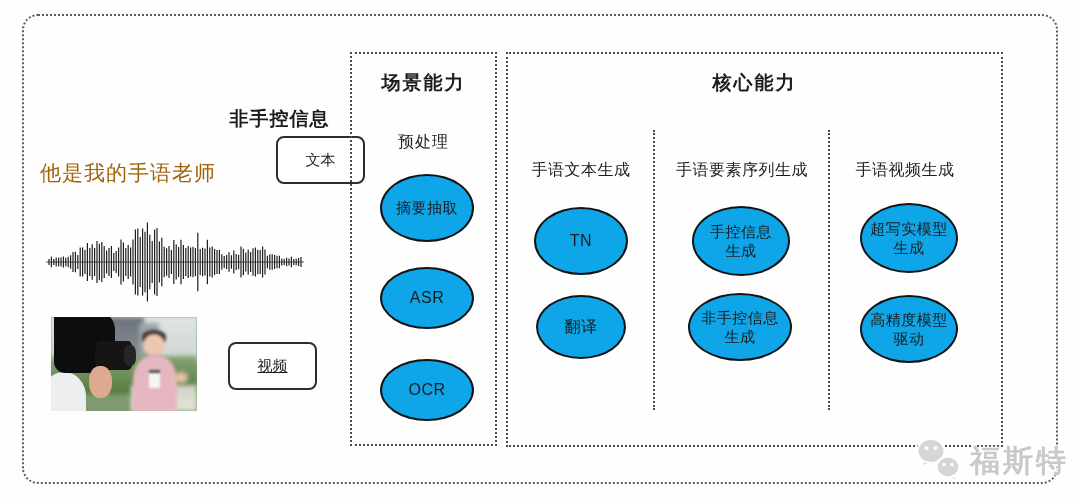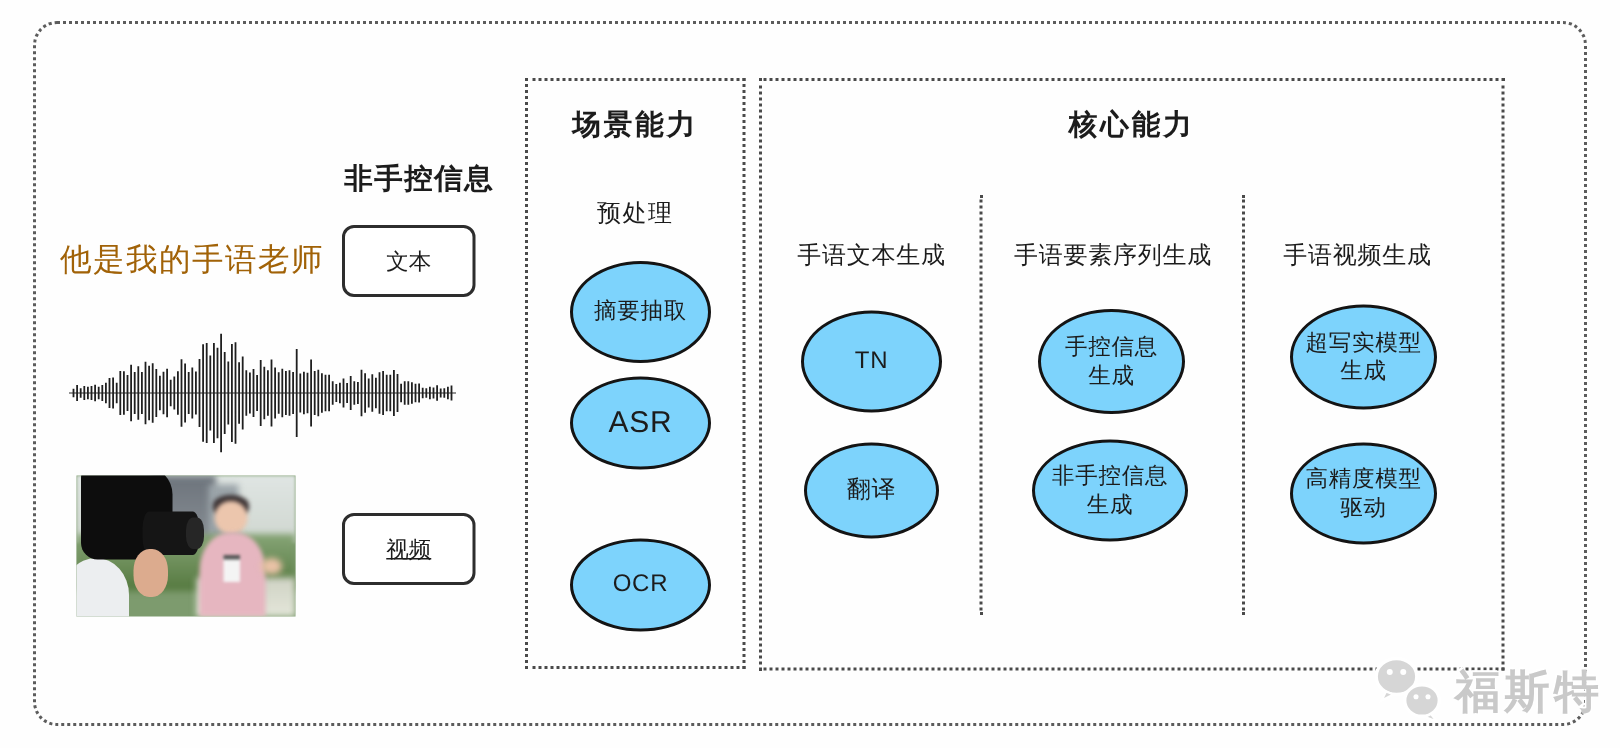--- a/index.html
+++ b/index.html
@@ -17,21 +17,21 @@
 
   
   #input-header{left:212px;top:106px;width:135px;text-align:center;
     font-size:19px;font-weight:bold;letter-spacing:1px;}
   #sample-text{left:40px;top:159px;width:180px;font-size:21px;letter-spacing:1px;color:#a16207;}
   #waveform-wrap{left:46px;top:220px;width:258px;height:84px;}
   .input-box{
     left:228px;width:85px;height:44px;border:2px solid #2d2d2d;border-radius:8px;
     display:flex;align-items:center;justify-content:center;font-size:15px;background:#fff;
   }
-  #box-text{top:150px;}
+  #box-text{top:136px;margin-left:48px;}
   #box-audio{top:245px;}
   #box-video{top:342px;text-decoration:underline;}
 
   
   #photo{left:51px;top:317px;width:146px;height:94px;overflow:hidden;background:#7d9b6e;}
   #photo .layer{position:absolute;}
   .p-sky{left:0;top:0;width:100%;height:48%;background:linear-gradient(#dfe5e3,#cfd6cf);filter:blur(1px);}
   .p-building{left:34%;top:0;width:30%;height:52%;background:linear-gradient(#6d747c,#8b9197);filter:blur(2px);}
   .p-building2{left:60%;top:6%;width:14%;height:40%;background:#9aa3a8;filter:blur(2px);}
   .p-hedge{left:0;top:42%;width:100%;height:40%;background:linear-gradient(#86a476,#55793f);filter:blur(2px);}
@@ -48,27 +48,27 @@
   .p-handL{left:26%;top:52%;width:16%;height:34%;background:#dcab8e;border-radius:45%;}
 
   
   .section-box{border:2px dotted #4a4a4a;background:transparent;}
   #scene-box{left:350px;top:52px;width:143px;height:390px;}
   #core-box{left:506px;top:52px;width:493px;height:391px;}
   .section-title{width:100%;text-align:center;font-size:19px;font-weight:bold;letter-spacing:2px;top:16px;left:0;}
   #scene-subtitle{width:100%;text-align:center;font-size:16px;top:78px;left:0;letter-spacing:1px;}
 
   .ellipse{
-    border:2.5px solid #141414;border-radius:50%;background:#7dd3fc;
+    border:2.5px solid #141414;border-radius:50%;background:#0ea5e9;
     display:flex;align-items:center;justify-content:center;text-align:center;
     font-size:15px;line-height:1.3;white-space:pre-line;letter-spacing:0.5px;
   }
   
   #scene-node-1{left:28px;top:120px;width:90px;height:64px;}
-  #scene-node-2{left:28px;top:197px;width:90px;height:58px;font-size:20px;}
+  #scene-node-2{left:28px;top:213px;width:90px;height:58px;font-size:16px;}
   #scene-node-3{left:28px;top:305px;width:90px;height:58px;font-size:16px;}
 
   
   .v-divider{width:0;border-left:2px dotted #4a4a4a;top:76px;height:280px;}
   #divider-1{left:145px;}
   #divider-2{left:320px;}
   .col-header{top:106px;font-size:16px;text-align:center;color:#1c1c1c;font-weight:500;letter-spacing:0.5px;}
   #col-header-1{left:8px;width:130px;}
   #col-header-2{left:154px;width:160px;}
   #col-header-3{left:327px;width:140px;}

